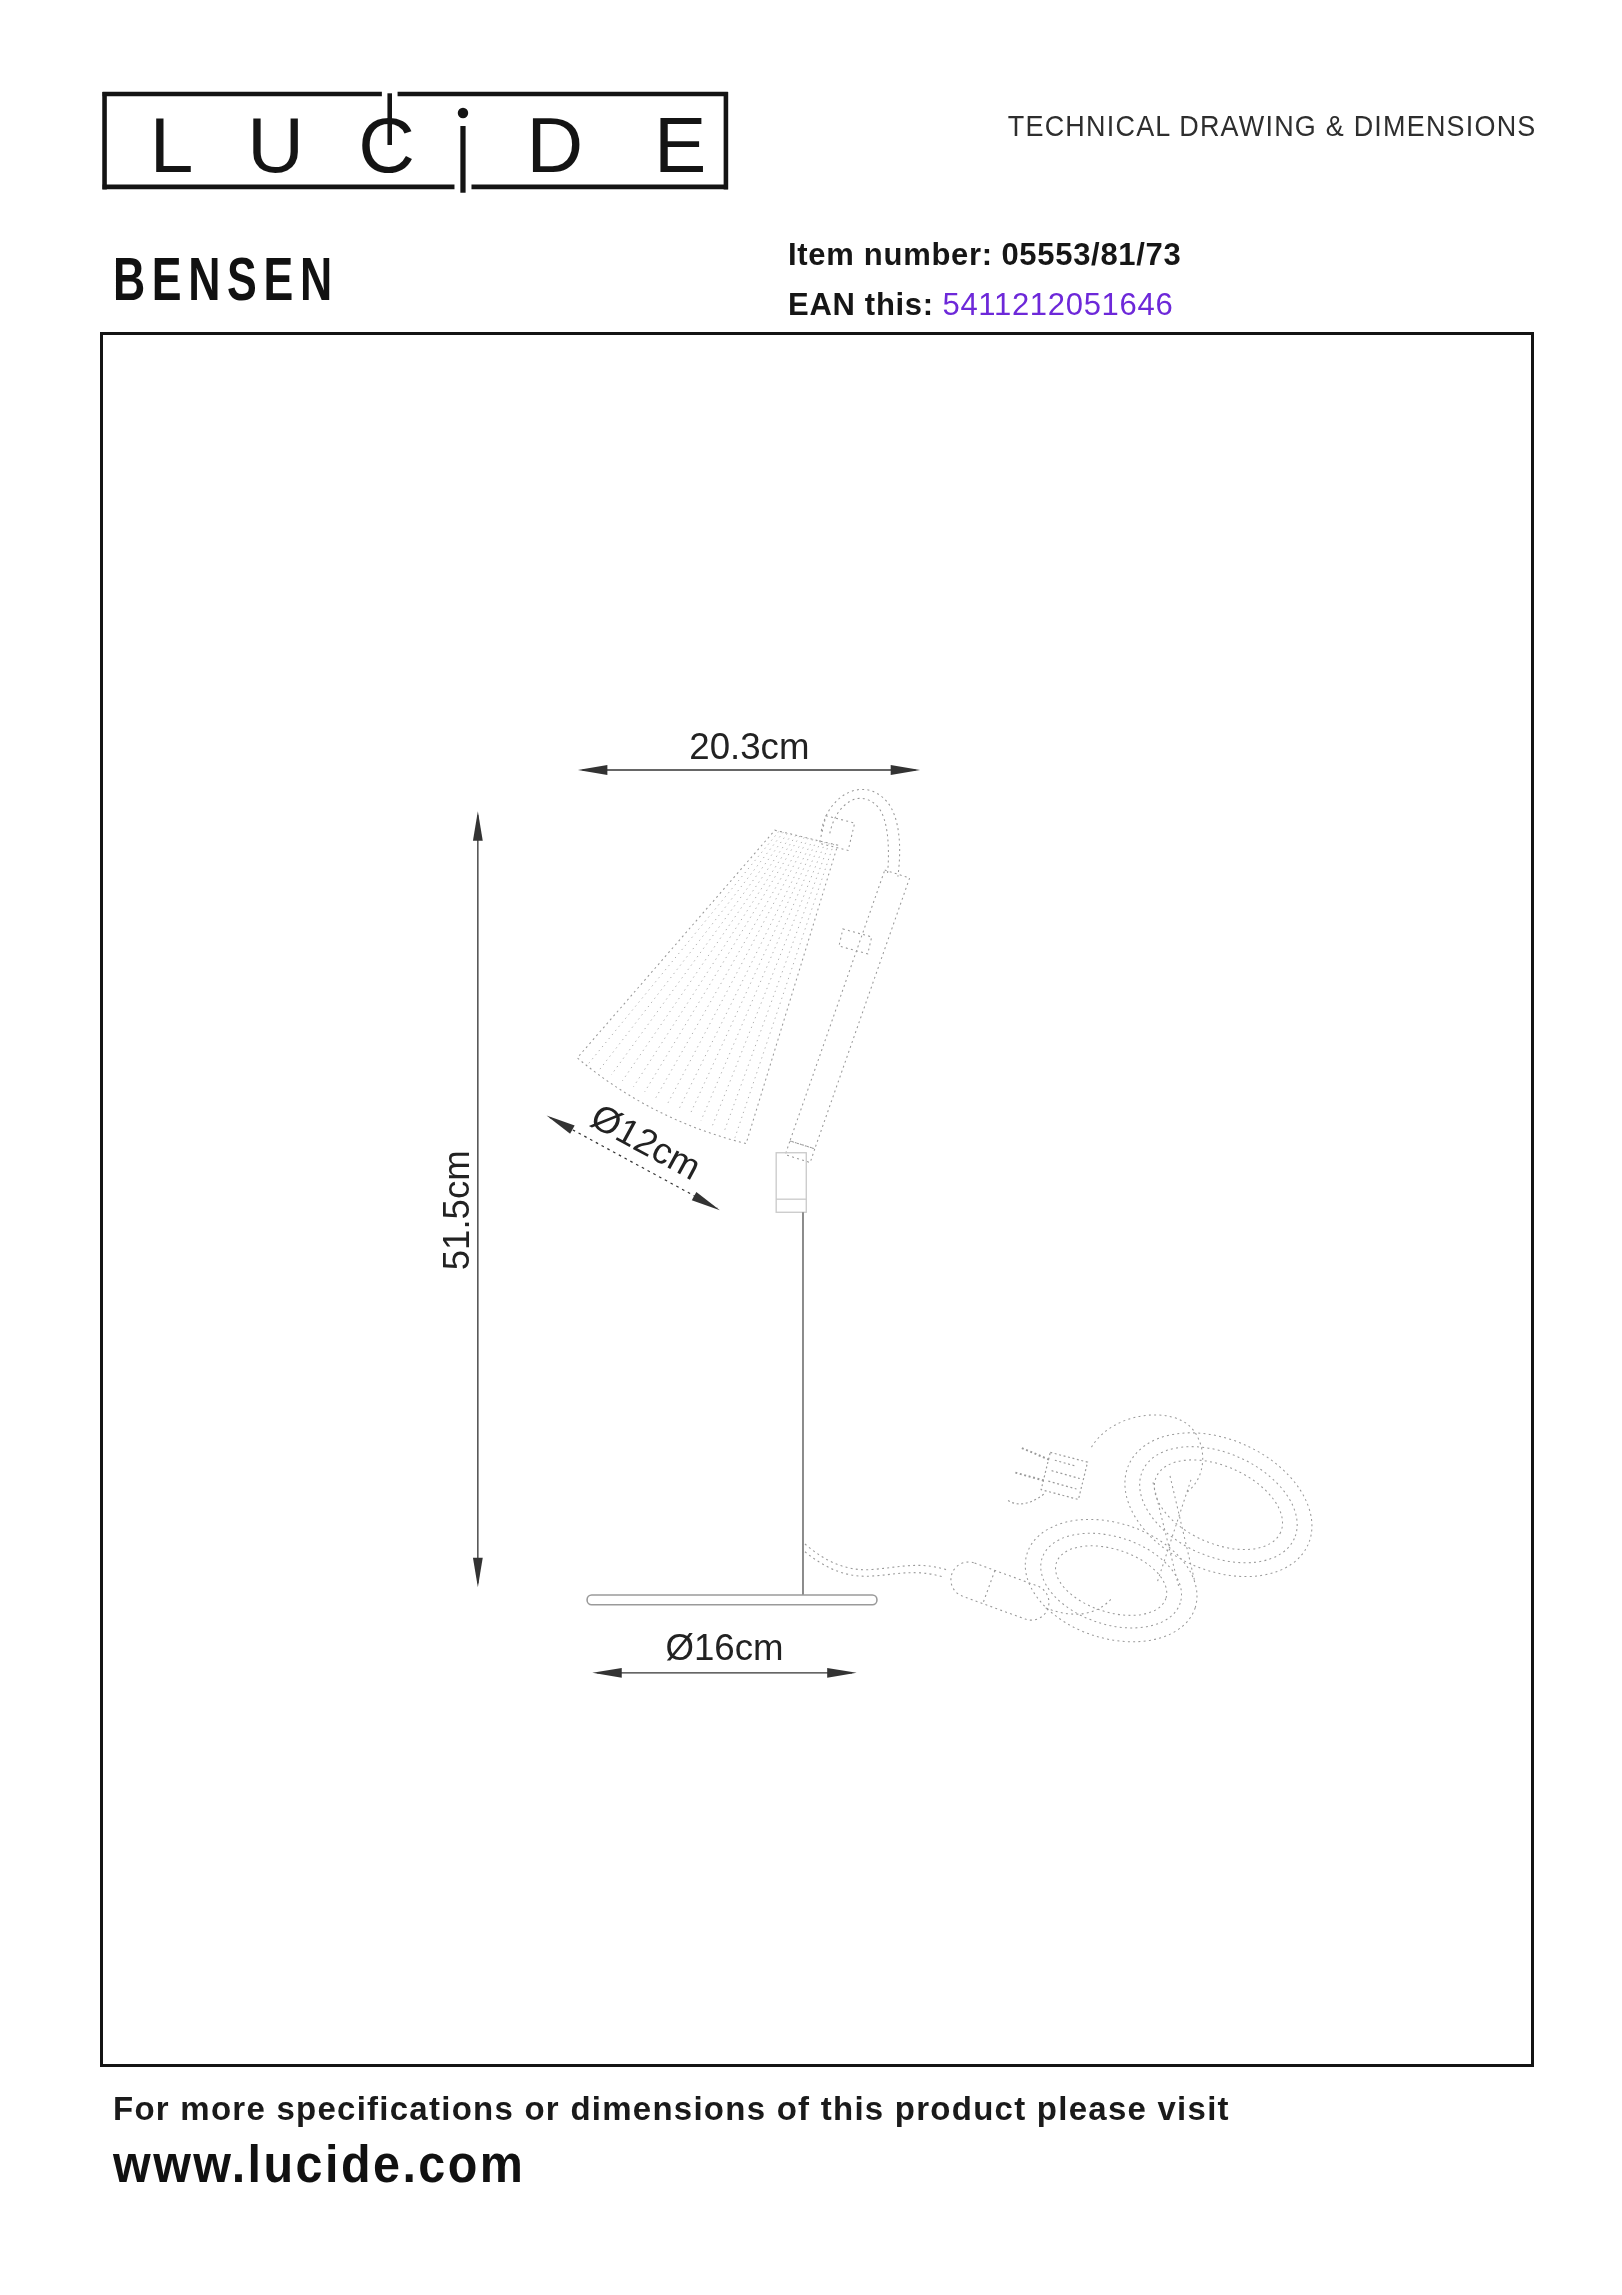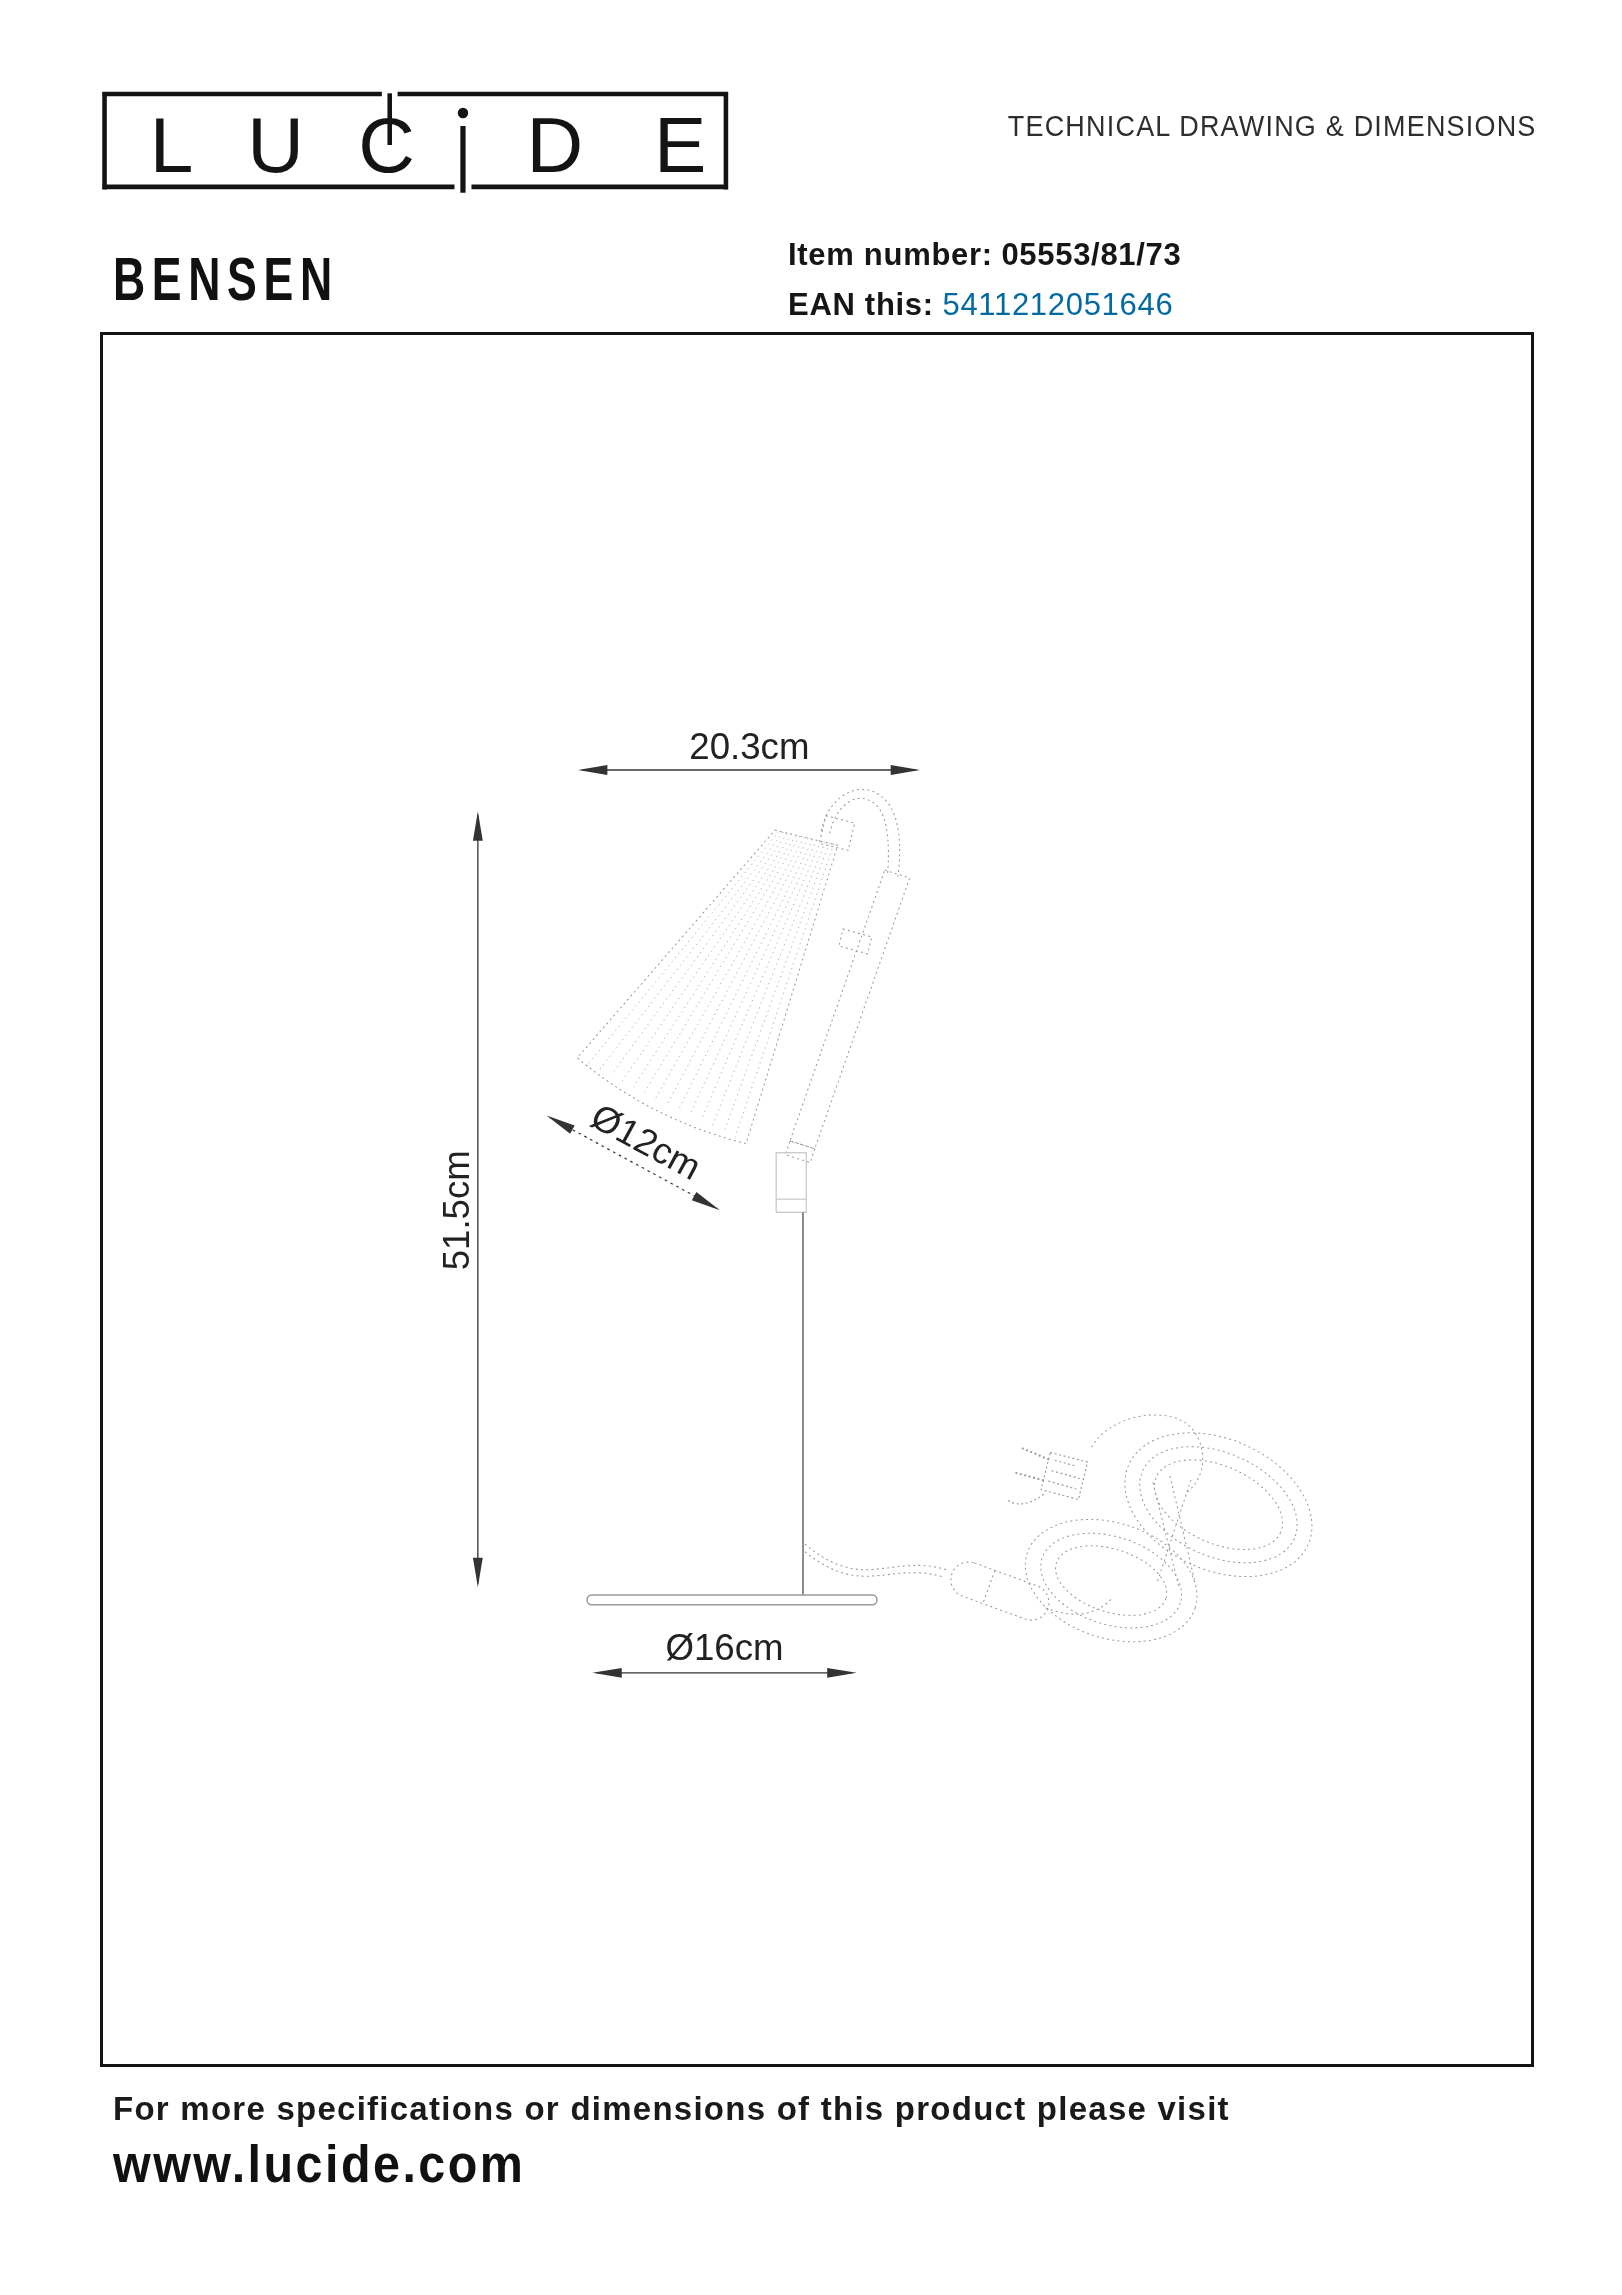--- a/index.html
+++ b/index.html
@@ -24,21 +24,21 @@
   
   #product-name{
     left:113px;top:243px;
     font-size:62px;font-weight:bold;letter-spacing:9.2px;color:#111;
     transform:scaleX(0.72);transform-origin:left center;
     white-space:nowrap;
   }
   #item-block{left:788px;top:230px;font-size:31px;line-height:50px;color:#161616;white-space:nowrap;}
   #item-block .lbl{font-weight:bold;letter-spacing:0.7px;}
   #item-block .val-bold{font-weight:bold;letter-spacing:0.7px;}
-  #item-block .val-thin{font-weight:normal;letter-spacing:0.7px;color:#0369a1;}
+  #item-block .val-thin{font-weight:normal;letter-spacing:0.7px;color:#6d28d9;}
 
   
   #drawing-box{
     left:100px;top:332px;width:1428px;height:1729px;
     border:3.9px solid #141414;background:#ffffff;
   }
 
   #drawing-svg{left:0;top:0;pointer-events:none;}
 
   

